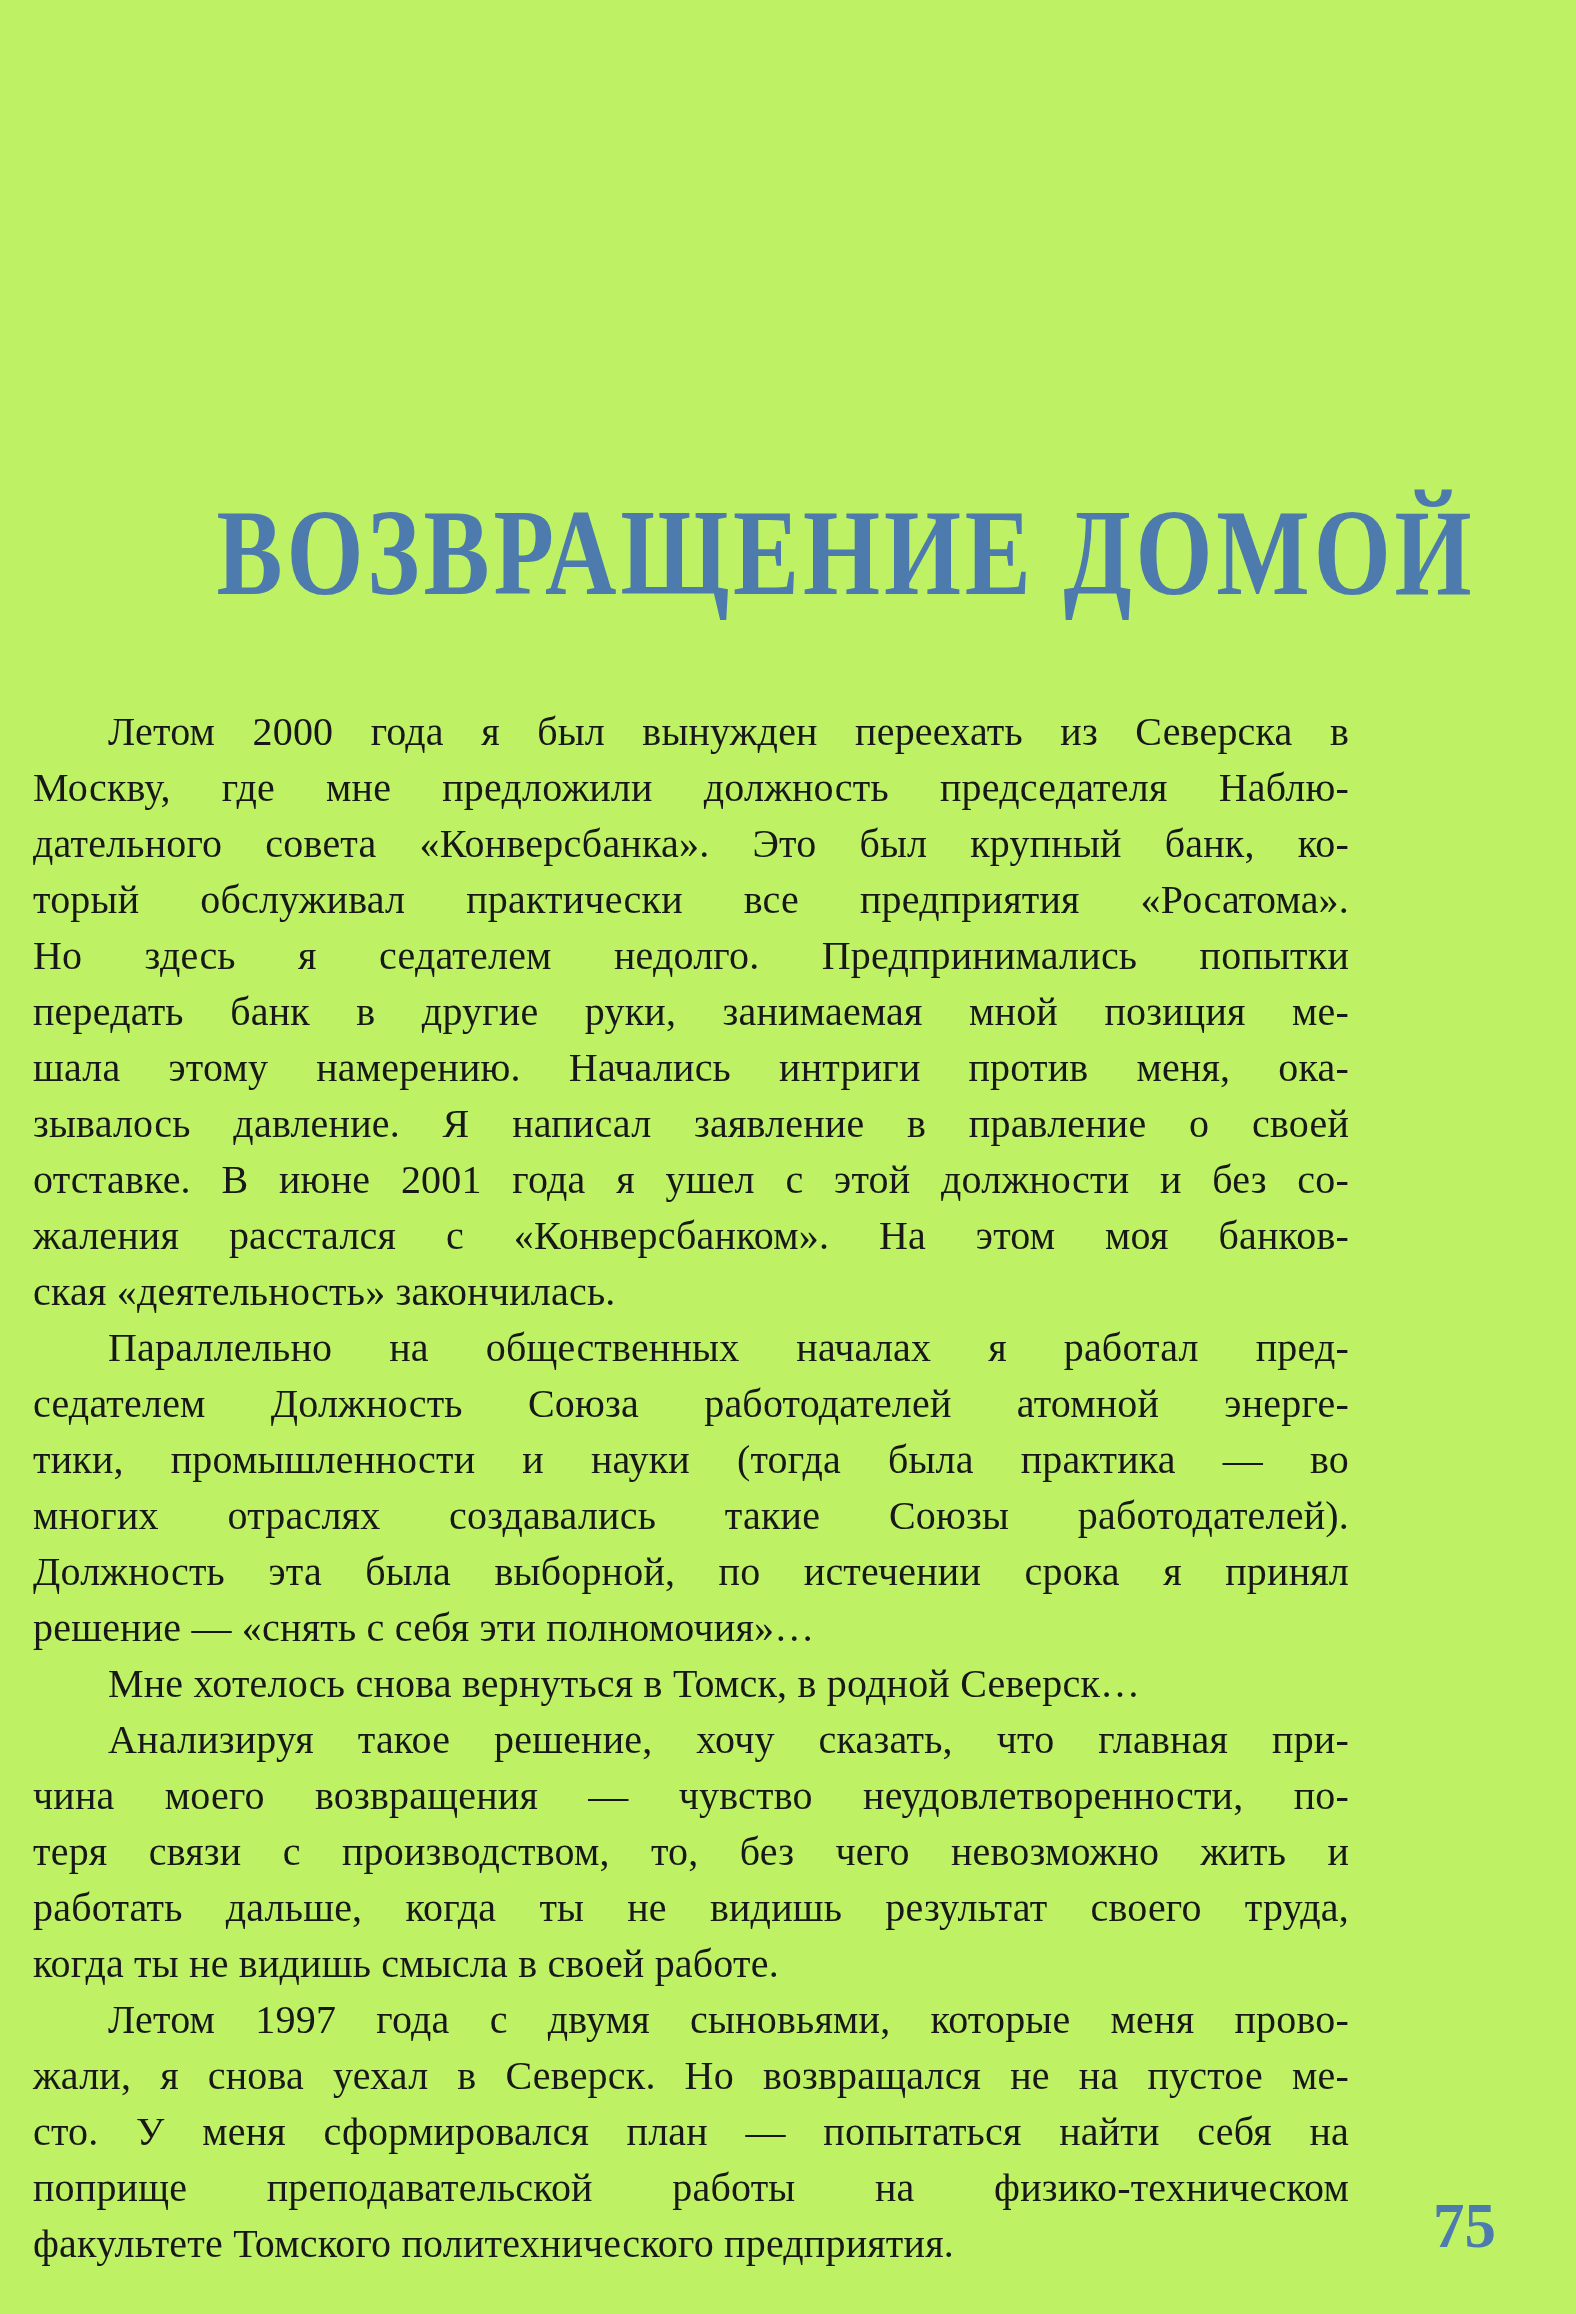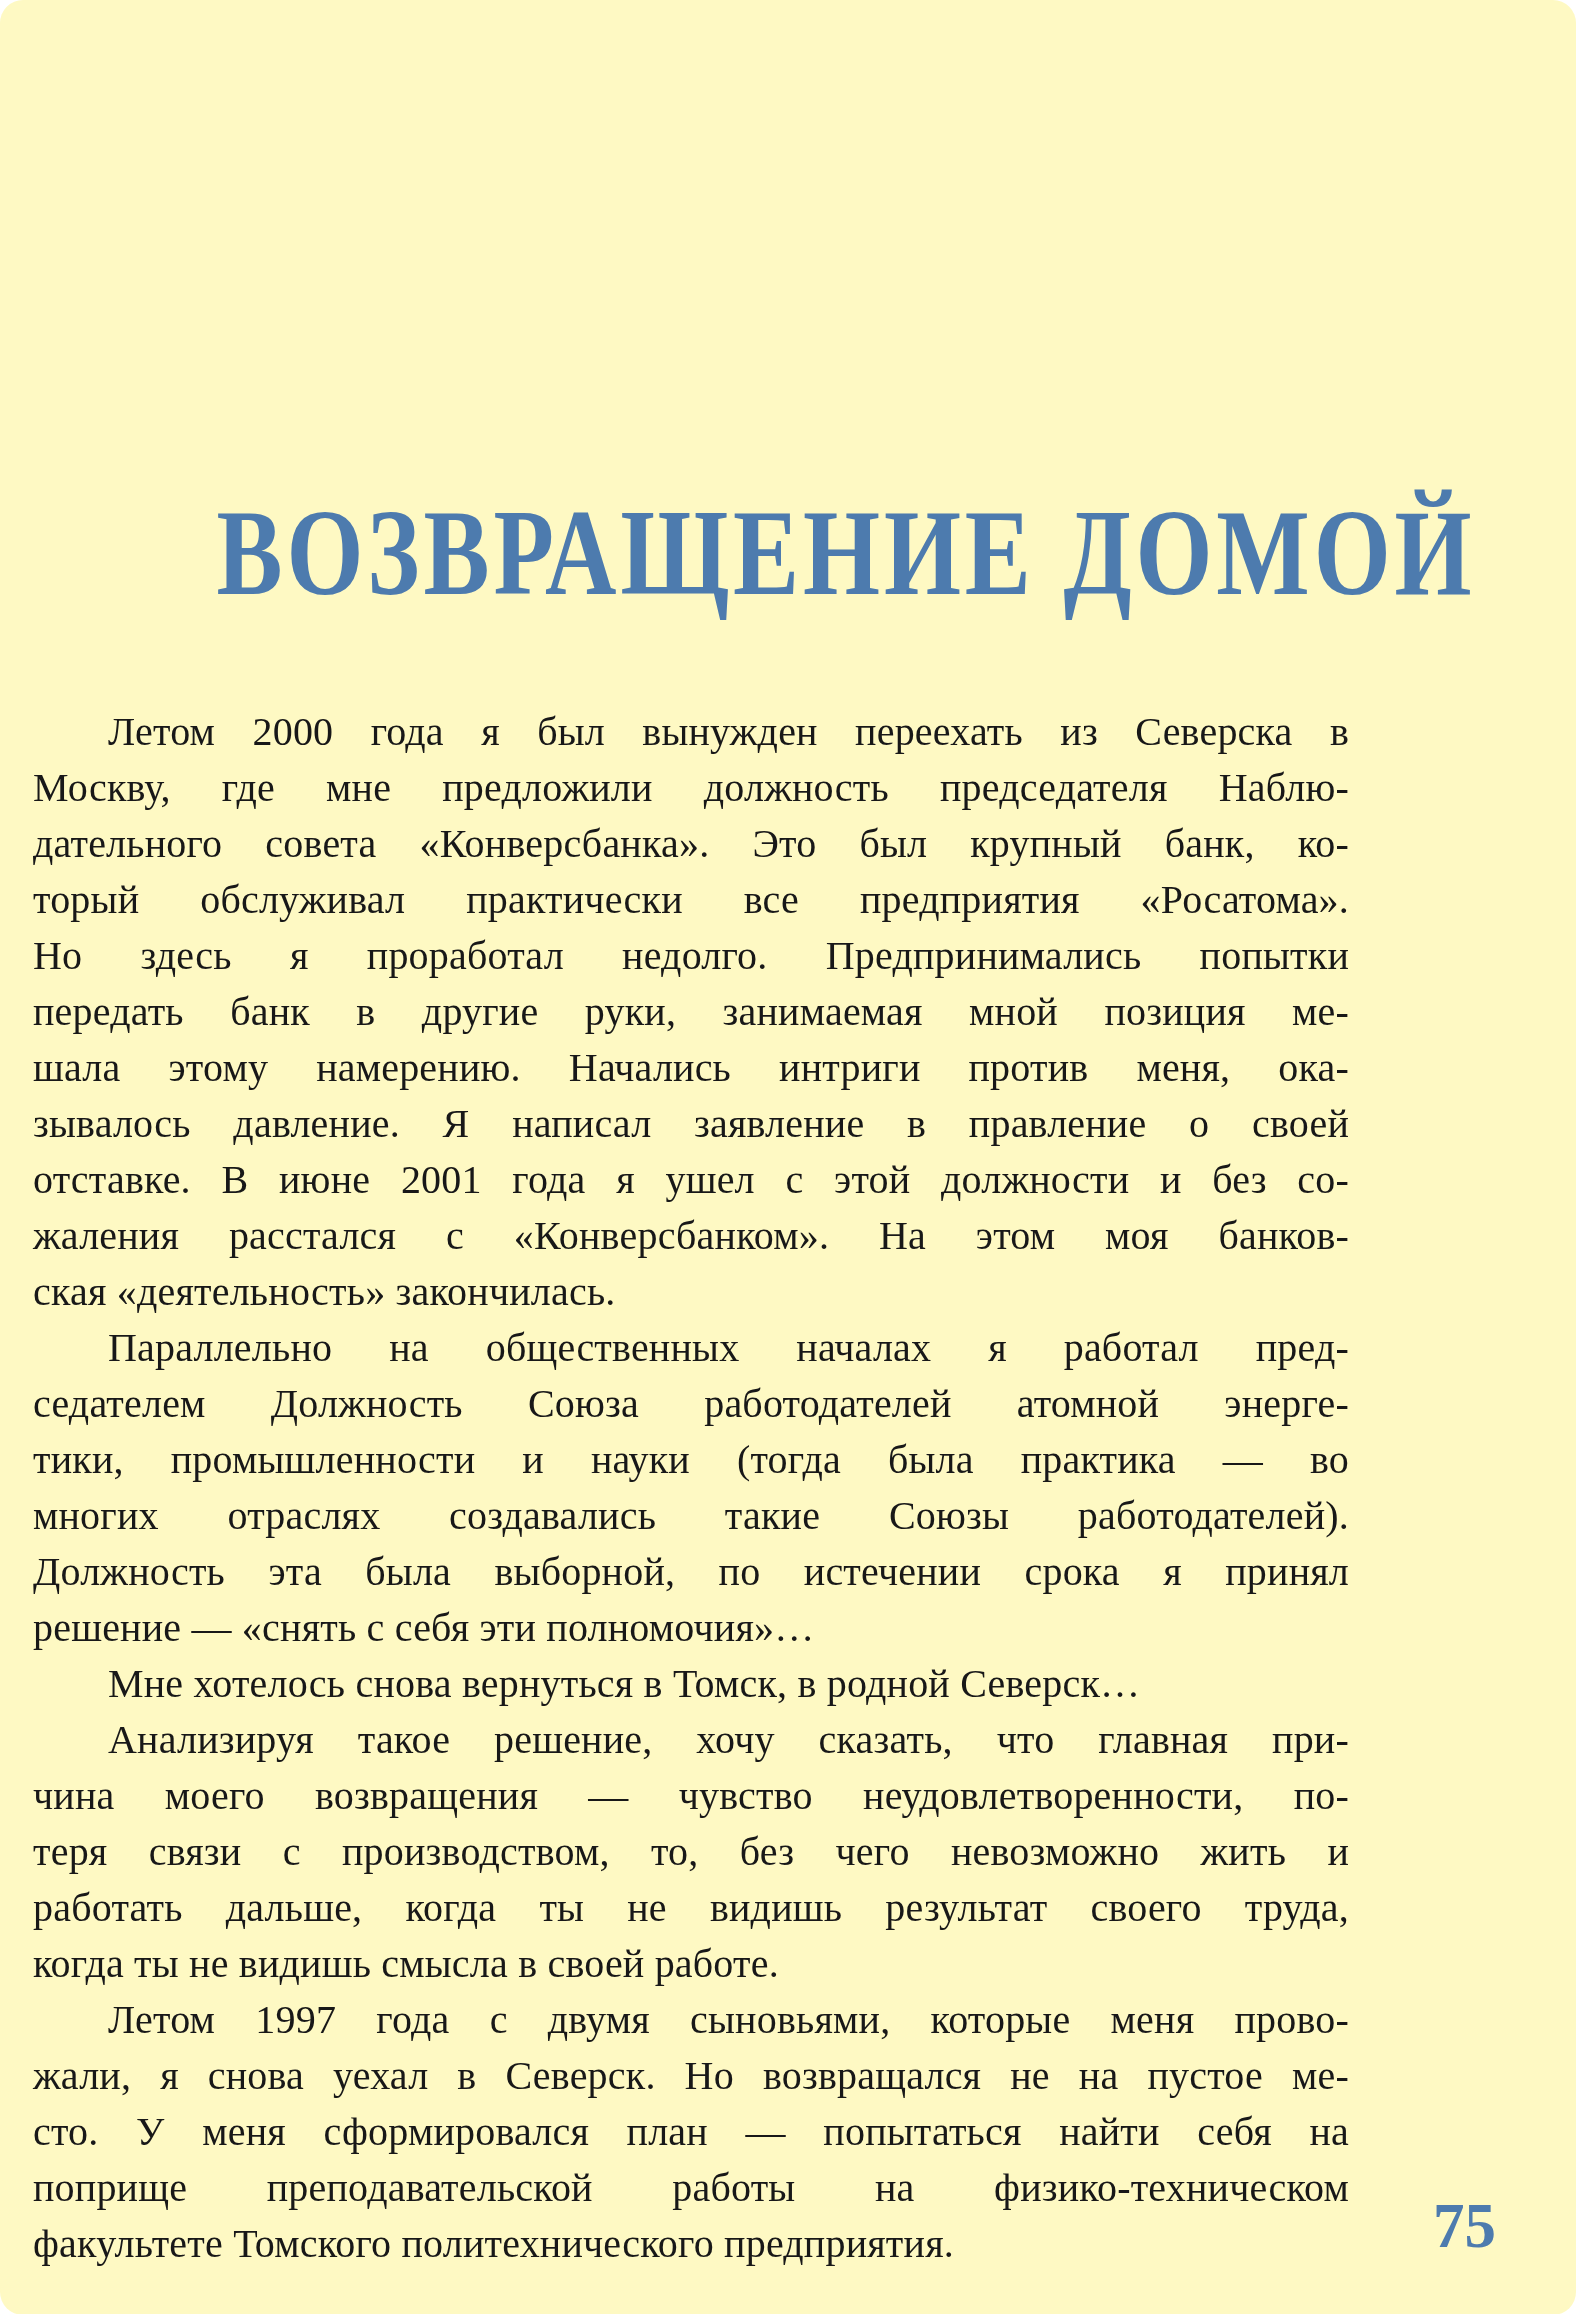--- a/index.html
+++ b/index.html
@@ -4,24 +4,23 @@
 <style>
   html, body {
     margin: 0;
     padding: 0;
     background: #ffffff;
   }
   .page {
     position: relative;
     width: 1576px;
     height: 2315px;
-    background: #fef9c3;
+    background: #bef264;
     overflow: hidden;
     font-family: "Liberation Serif", serif;
-    border-radius: 23px;
   }
   .chapter-title {
     position: absolute;
     top: 491px;
     left: 0;
     width: 100%;
     box-sizing: border-box;
     padding-left: 116px;
     margin: 0;
     text-align: center;
@@ -74,21 +73,21 @@
 
 <div class="page">
   <h1 class="chapter-title" style="color: rgb(77, 123, 174);">ВОЗВРАЩЕНИЕ ДОМОЙ</h1>
 
   <div class="text-block" id="text-block" style="color: rgb(24, 24, 24);">
       <div class="paragraph">
         <div class="line indent">Летом 2000 года я был вынужден переехать из Северска в</div>
         <div class="line">Москву, где мне предложили должность председателя Наблю-</div>
         <div class="line">дательного совета «Конверсбанка». Это был крупный банк, ко-</div>
         <div class="line">торый обслуживал практически все предприятия «Росатома».</div>
-        <div class="line">Но здесь я проработал недолго. Предпринимались попытки</div>
+        <div class="line">Но здесь я седателем недолго. Предпринимались попытки</div>
         <div class="line">передать банк в другие руки, занимаемая мной позиция ме-</div>
         <div class="line">шала этому намерению. Начались интриги против меня, ока-</div>
         <div class="line">зывалось давление. Я написал заявление в правление о своей</div>
         <div class="line">отставке. В июне 2001 года я ушел с этой должности и без со-</div>
         <div class="line">жаления расстался с «Конверсбанком». На этом моя банков-</div>
         <div class="line para-end">ская «деятельность» закончилась.</div>
       </div>
       <div class="paragraph">
         <div class="line indent">Параллельно на общественных началах я работал пред-</div>
         <div class="line">седателем Должность Союза работодателей атомной энерге-</div>

